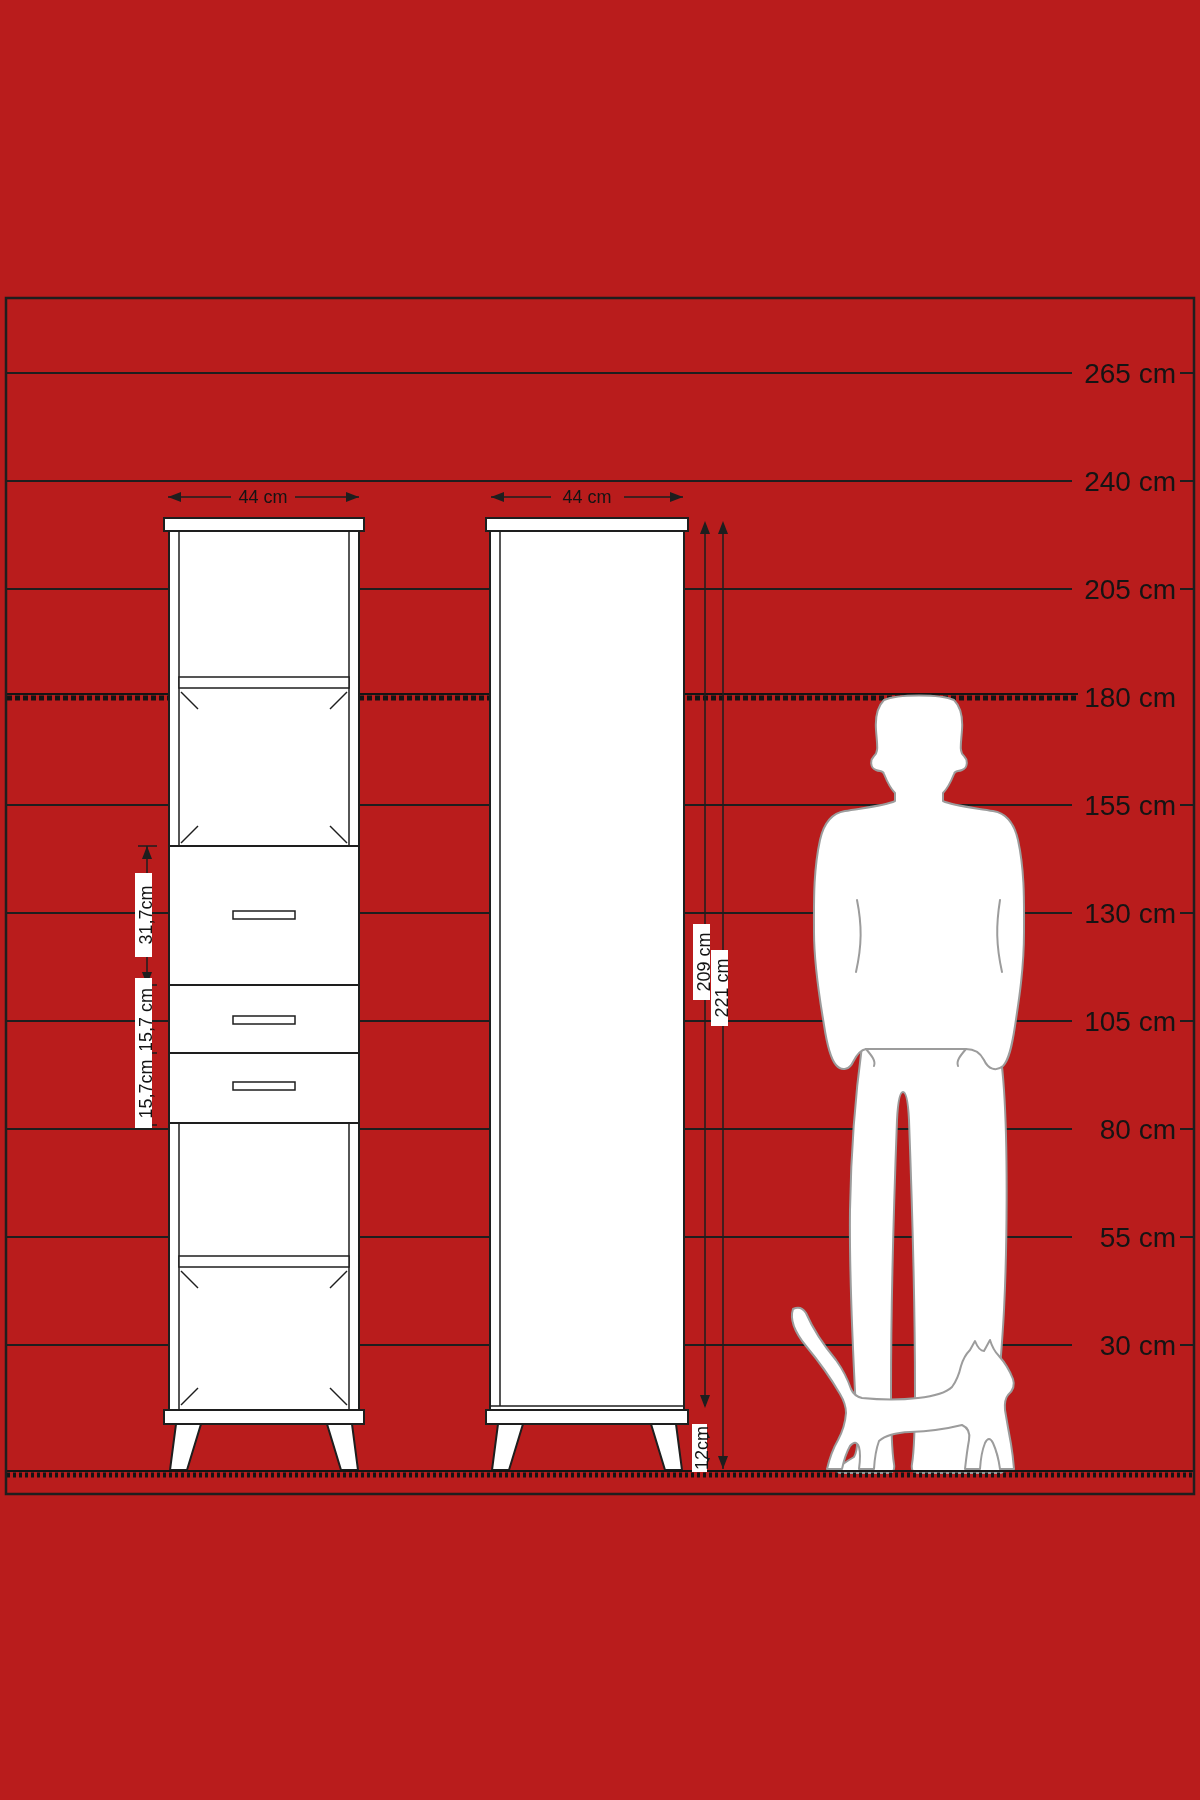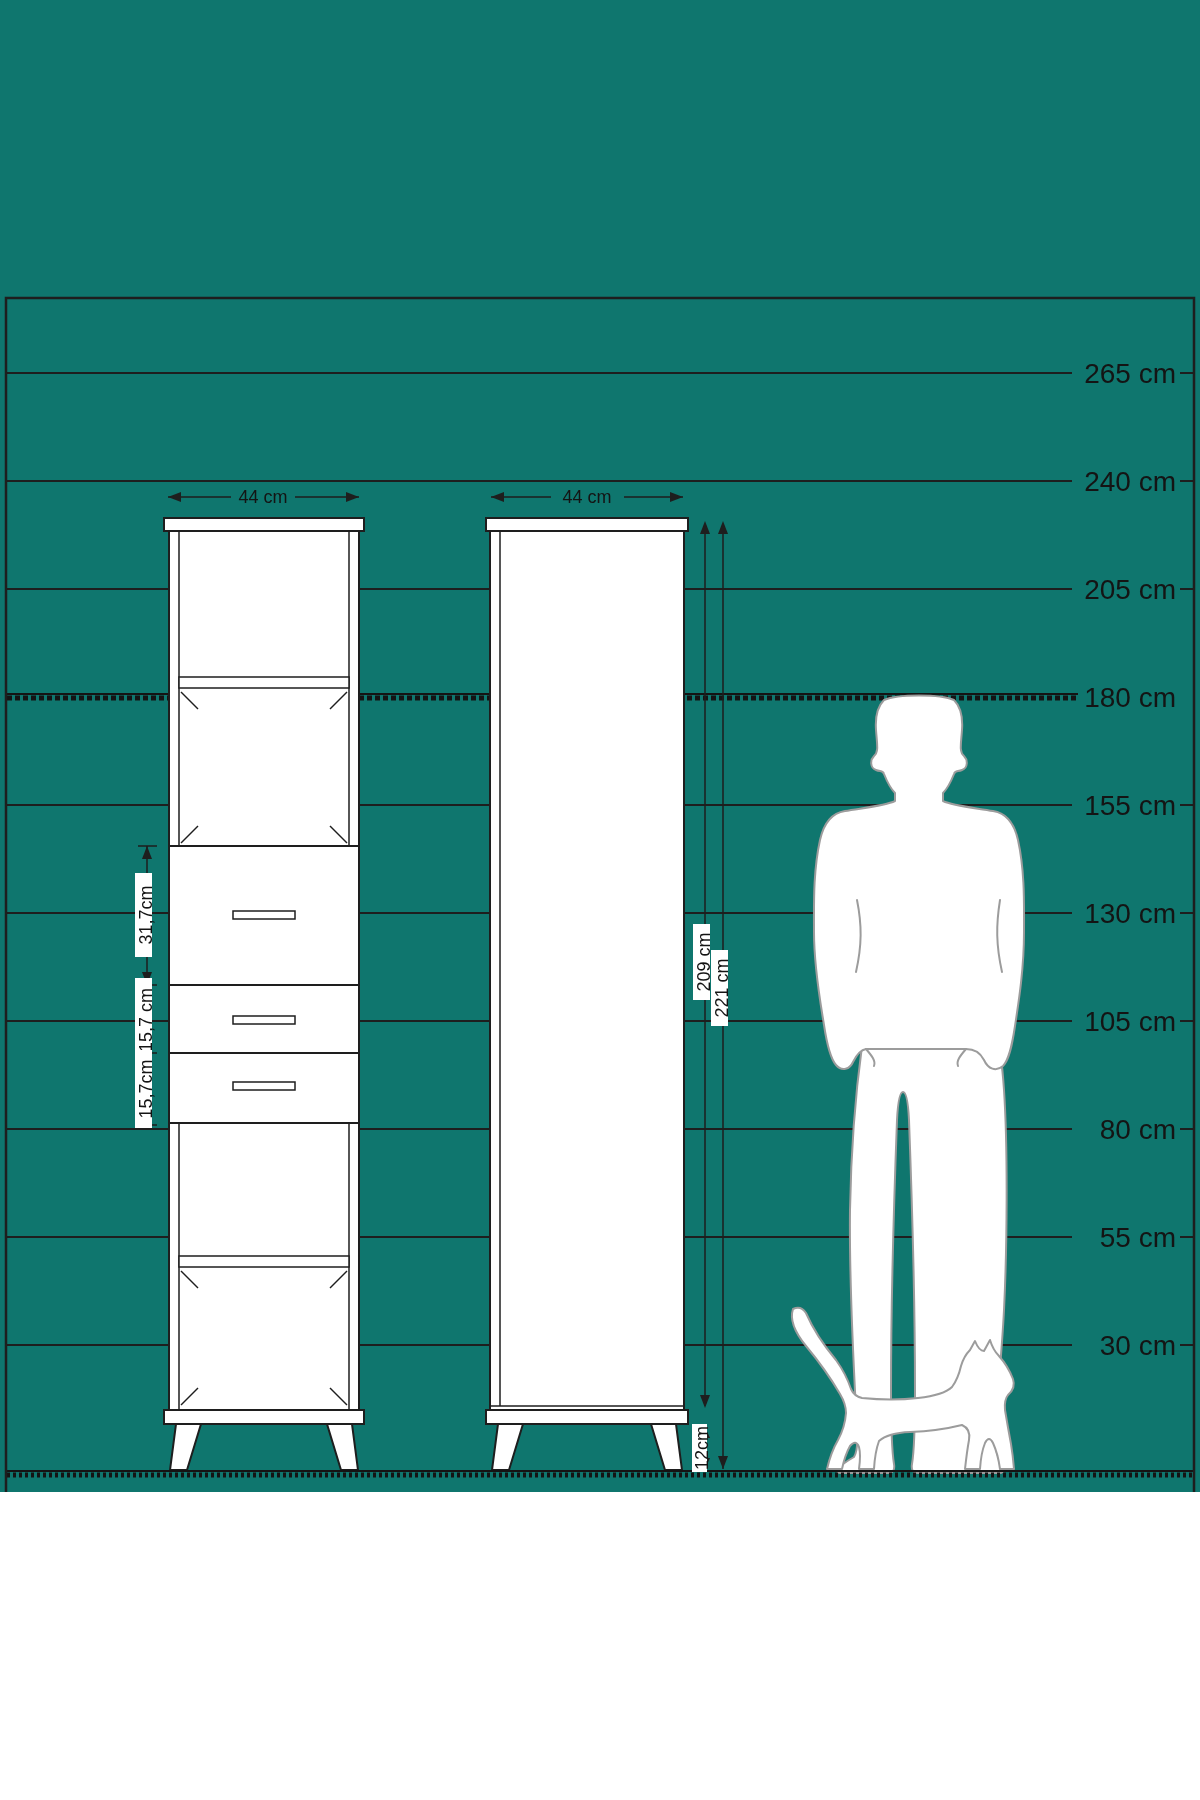--- a/index.html
+++ b/index.html
@@ -1,16 +1,16 @@
 <!DOCTYPE html>
 <html><head>
 <meta charset="utf-8">
 <style>
   html,body{margin:0;padding:0;background:#ffffff;}
-  .stage{position:relative;width:1200px;height:1492px;background:#0f766e;overflow:hidden;}
+  .stage{position:relative;width:1200px;height:1800px;background:#b91c1c;overflow:hidden;}
   svg{display:block;}
   .k  {stroke:#1e1e1e;stroke-width:2;fill:none;}
   .k1 {stroke:#1e1e1e;stroke-width:1.5;fill:none;}
   .kb {stroke:#141414;fill:none;}
   .wf {fill:#ffffff;stroke:#1e1e1e;stroke-width:2;}
   .wf1{fill:#ffffff;stroke:#1e1e1e;stroke-width:1.5;}
   .ar {fill:#1e1e1e;stroke:none;}
   .rl {font:400 28px "Liberation Sans",sans-serif;fill:#141414;}
   .dl {font:400 18px "Liberation Sans",sans-serif;fill:#141414;}
   .sil{fill:#ffffff;stroke:#9c9c9c;stroke-width:2;stroke-linejoin:round;stroke-linecap:round;}

